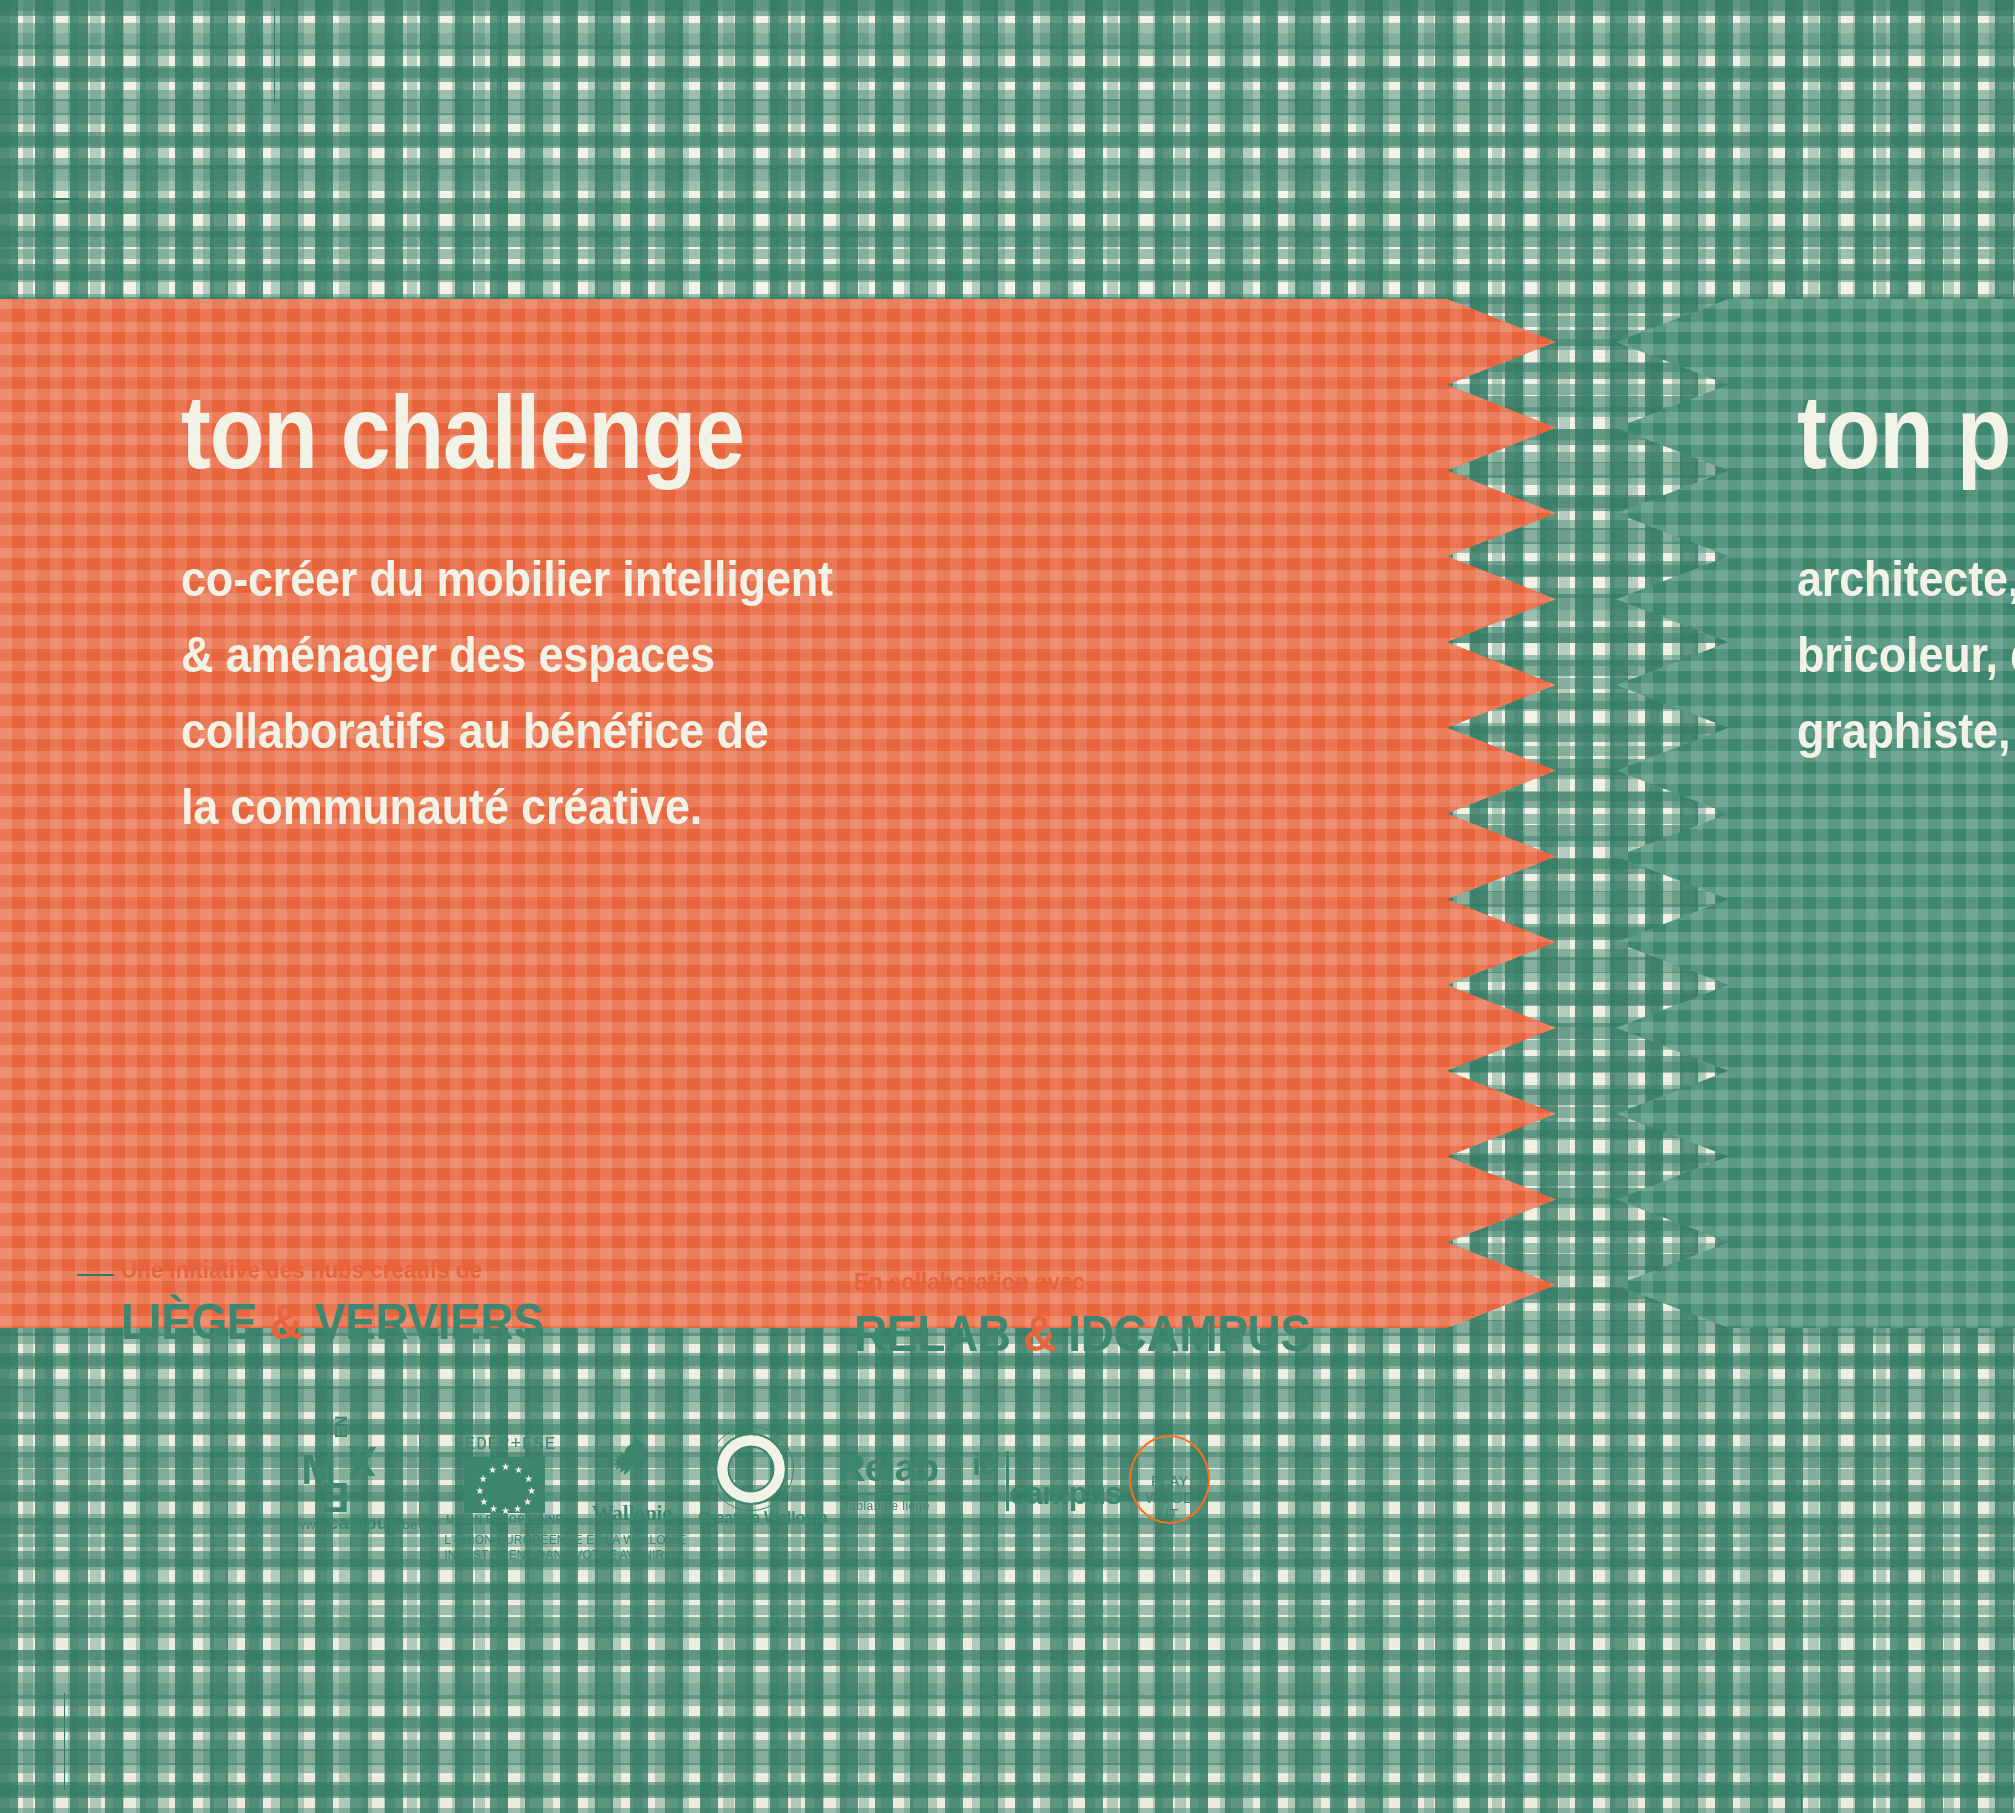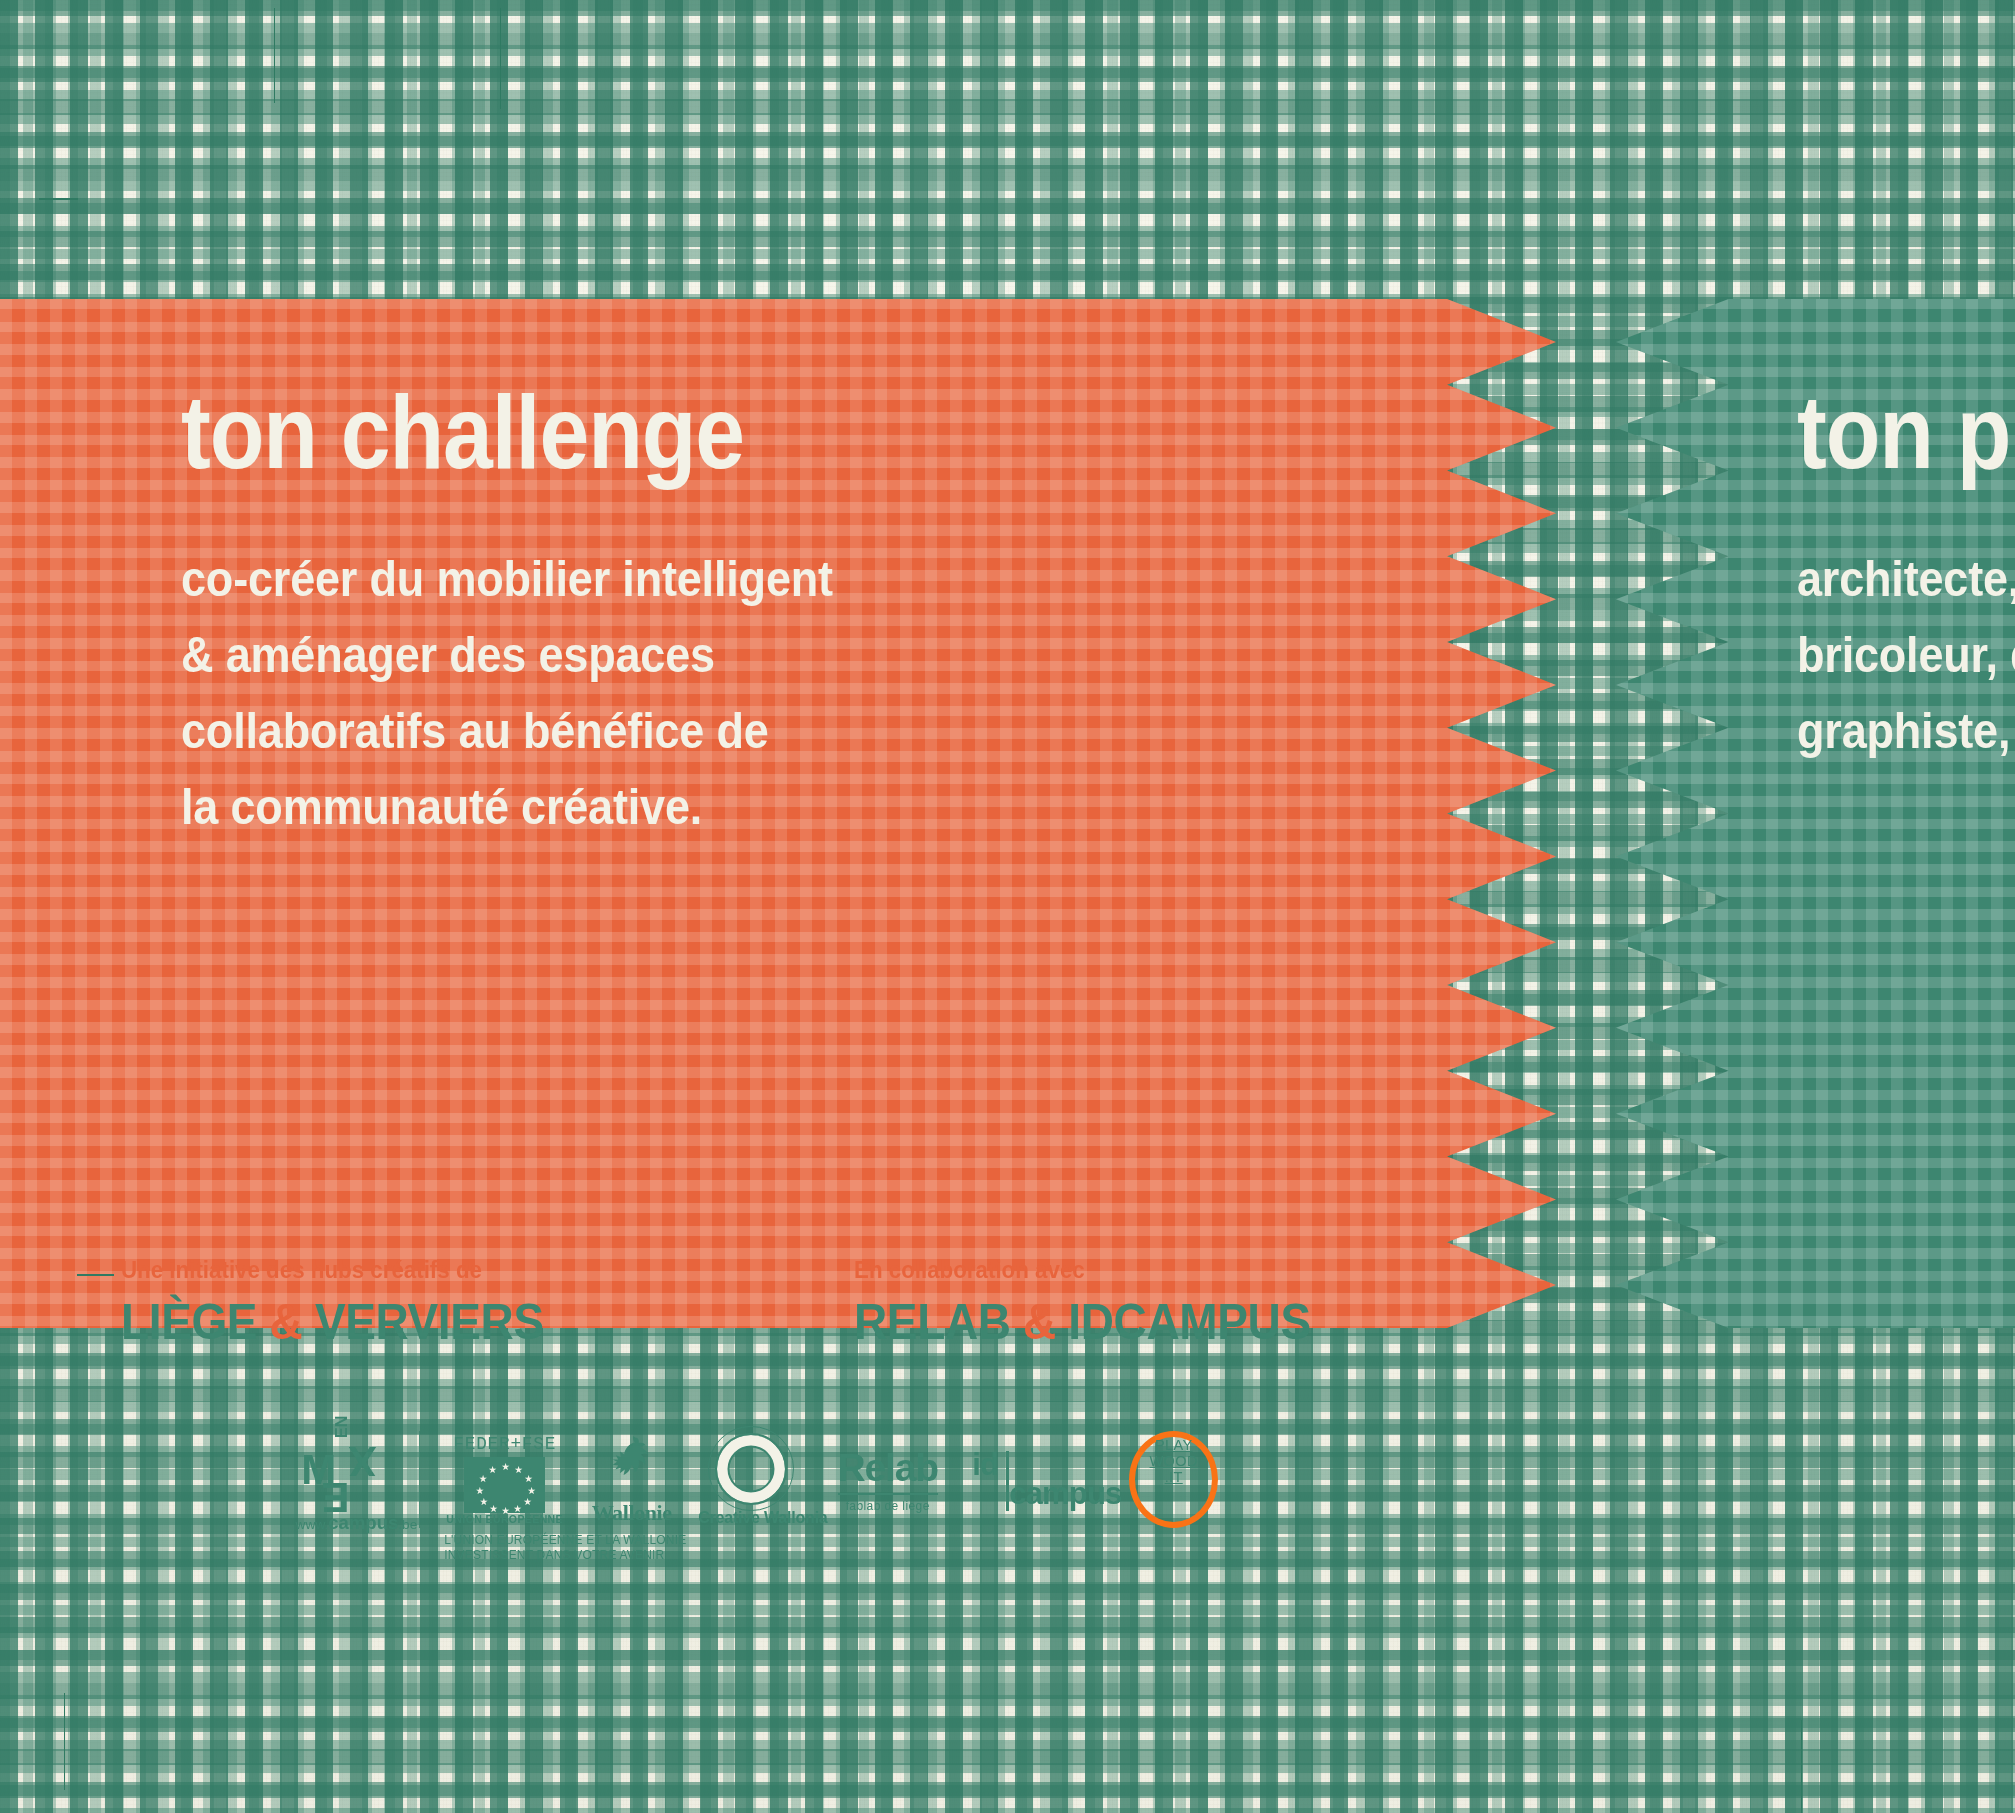--- a/index.html
+++ b/index.html
@@ -201,21 +201,21 @@
 
   
   .footer-left {
     position: absolute;
     left: 121px;
     top: 1248px;
     width: 1411px;
   }
   .credit-col { position: absolute; top: 8px; }
   .credit-col.one { left: 0; }
-  .credit-col.two { left: 733px; }
+  .credit-col.two { left: 733px; margin-top: 12px; }
   .credit-kicker {
     font-family: "Liberation Sans Narrow", "Liberation Sans", sans-serif;
     font-weight: 700;
     font-size: 24px;
     letter-spacing: 0px;
     color: #e8643c;
     transform: scaleX(0.93);
     transform-origin: left top;
     white-space: nowrap;
     margin: 0;
@@ -339,24 +339,24 @@
   .idcampus .idc-bot {
     font-family: "Liberation Sans Narrow","Liberation Sans",sans-serif;
     font-weight: 700; font-size: 31px; letter-spacing: -0.8px;
     margin-left: 37px; margin-top: -6.4px;
   }
   .idcampus .idc-bar {
     position: absolute; left: 34px; top: 4px; width: 3.2px; height: 60px; background: #3d8670;
   }
 
   .playwood {
-    width: 77px; height: 85px; border: 6px solid #f97316; border-radius: 50%;
-    display: flex; flex-direction: column; align-items: center; justify-content: flex-start;
-    font-family: "Liberation Sans Narrow","Liberation Sans",sans-serif;
-    font-size: 14.5px; line-height: 1.12; letter-spacing: 0.4px; text-align: center; text-decoration: underline;
+    width: 77px; height: 85px; border: 2px solid #f97316; border-radius: 50%;
+    display: flex; flex-direction: column; align-items: center; justify-content: flex-end;
+    font-family: "Liberation Sans Narrow","Liberation Sans",sans-serif;
+    font-size: 14.5px; line-height: 1.12; letter-spacing: 0.4px; text-align: center;
   }
 </style>
 </head>
 <body>
 
 <div class="poster">
 
   <div class="paper-texture"></div>
   <div class="grid-minor"></div>
   <div class="grid-vmajor"></div>

